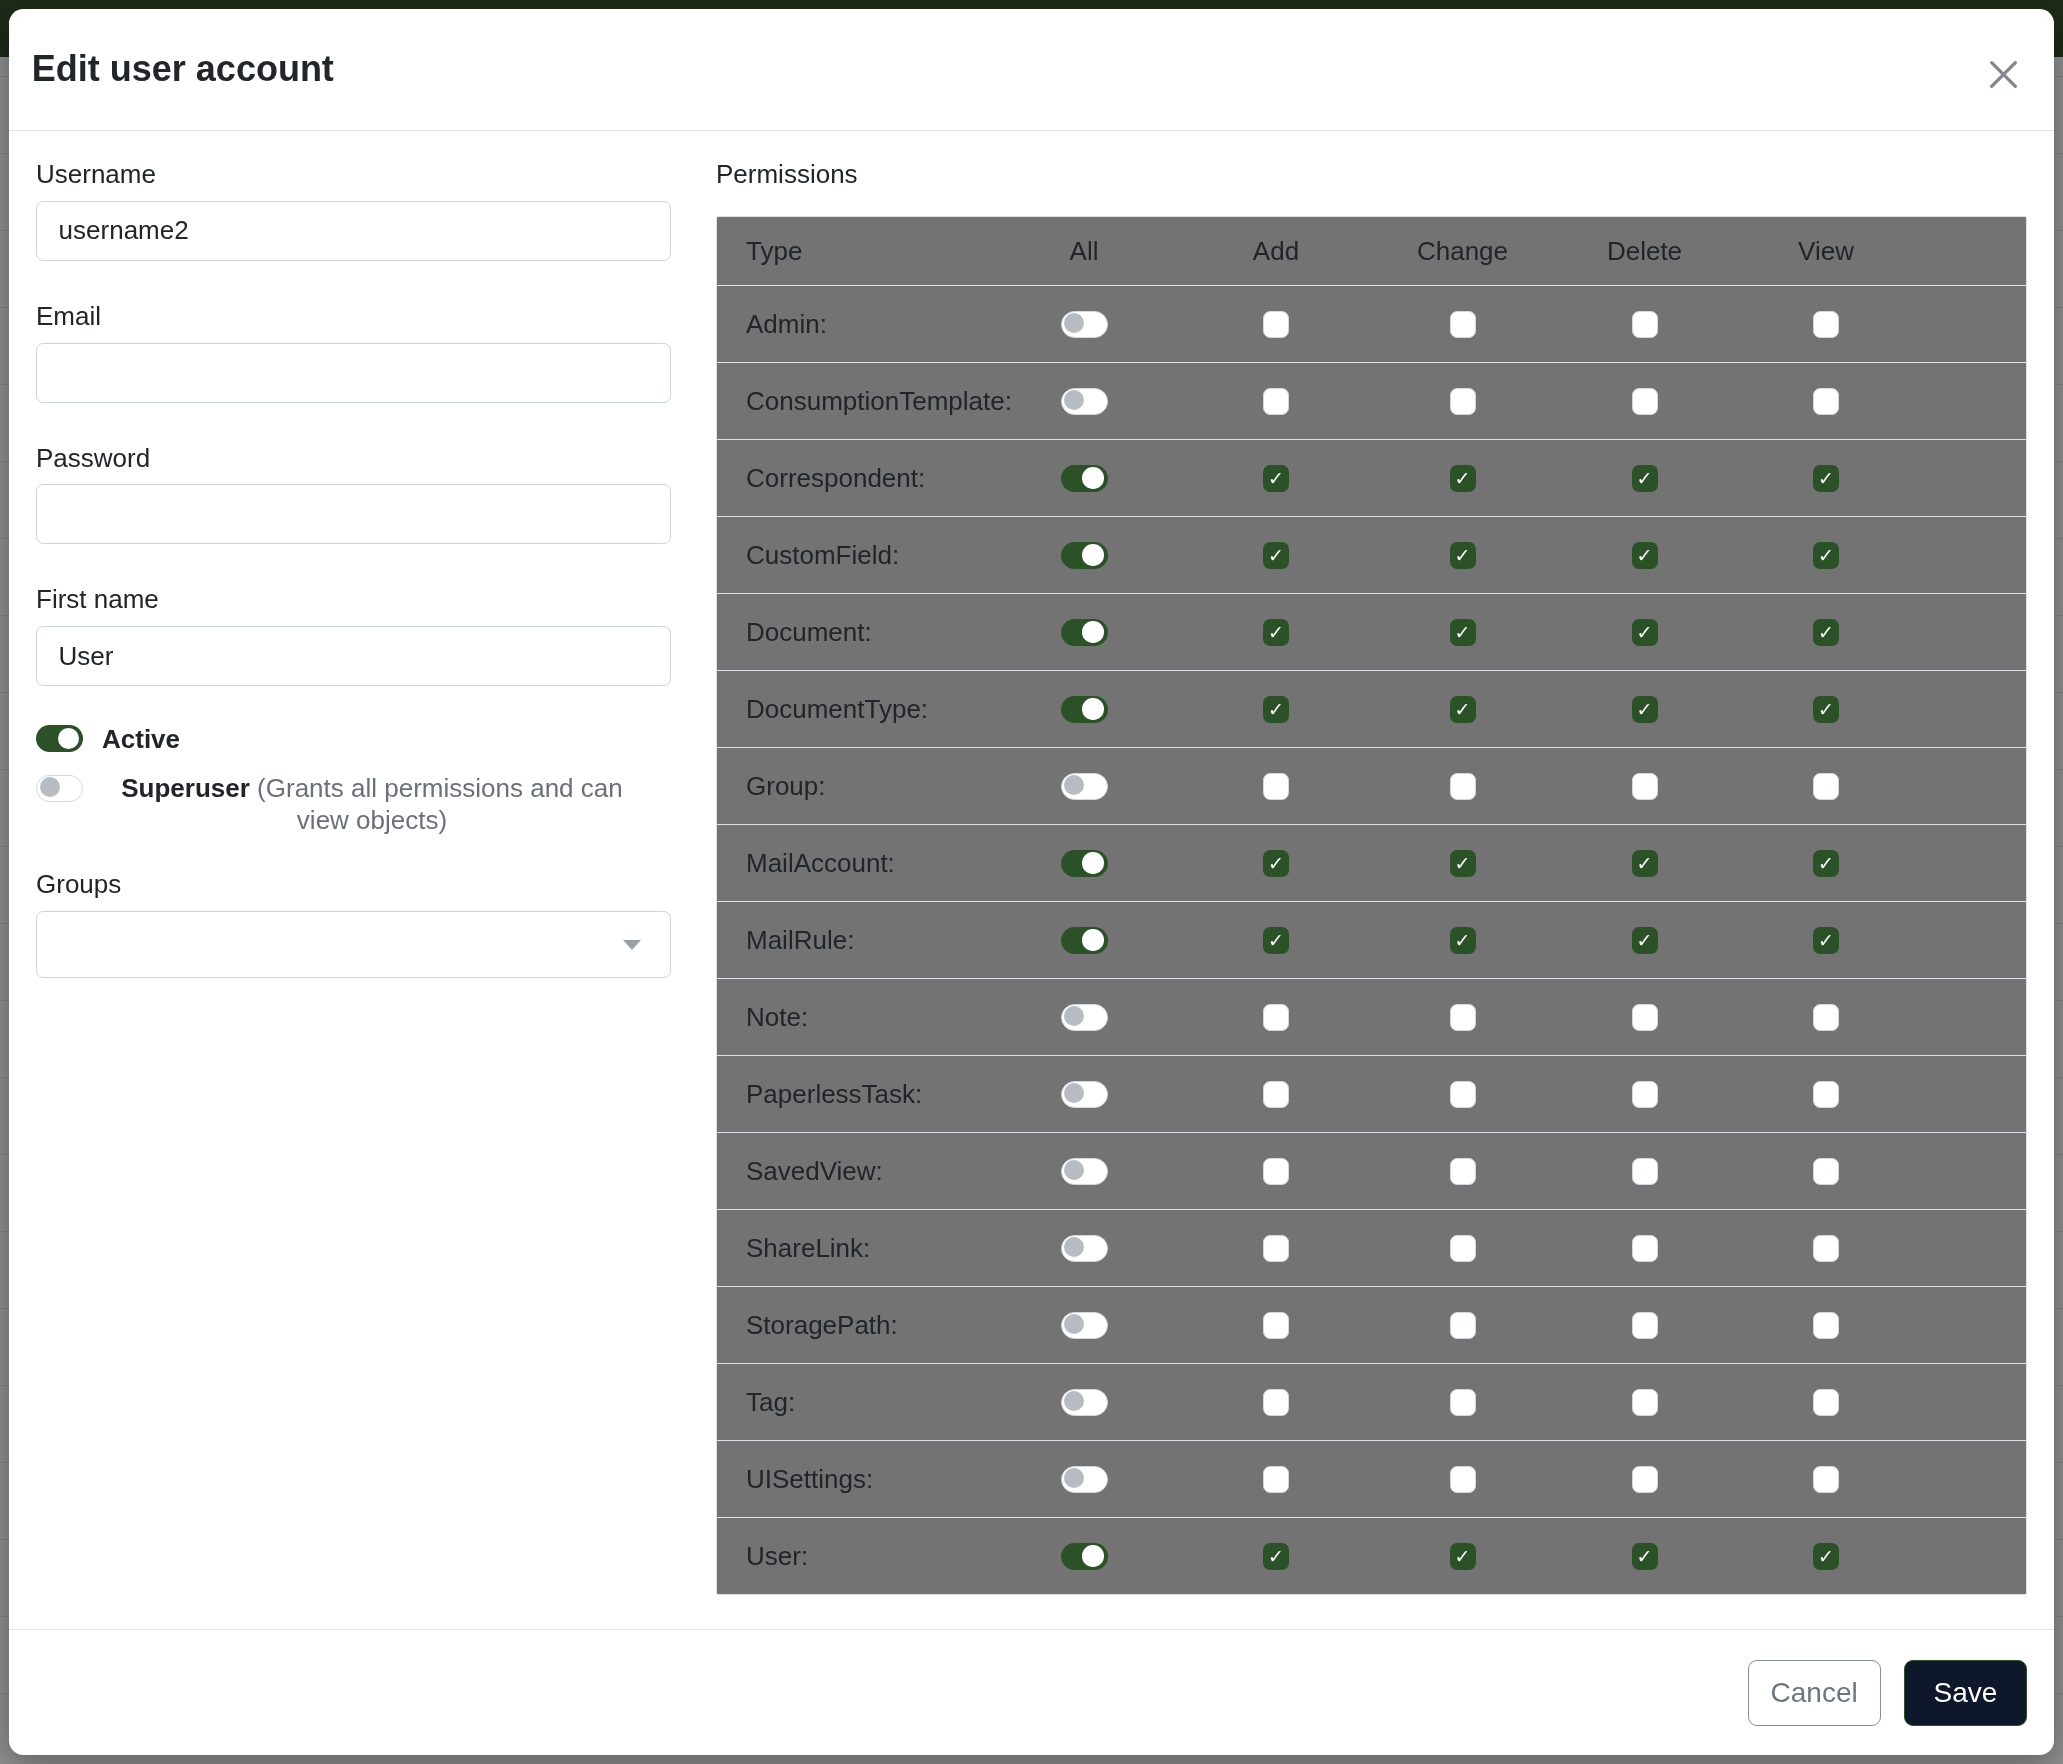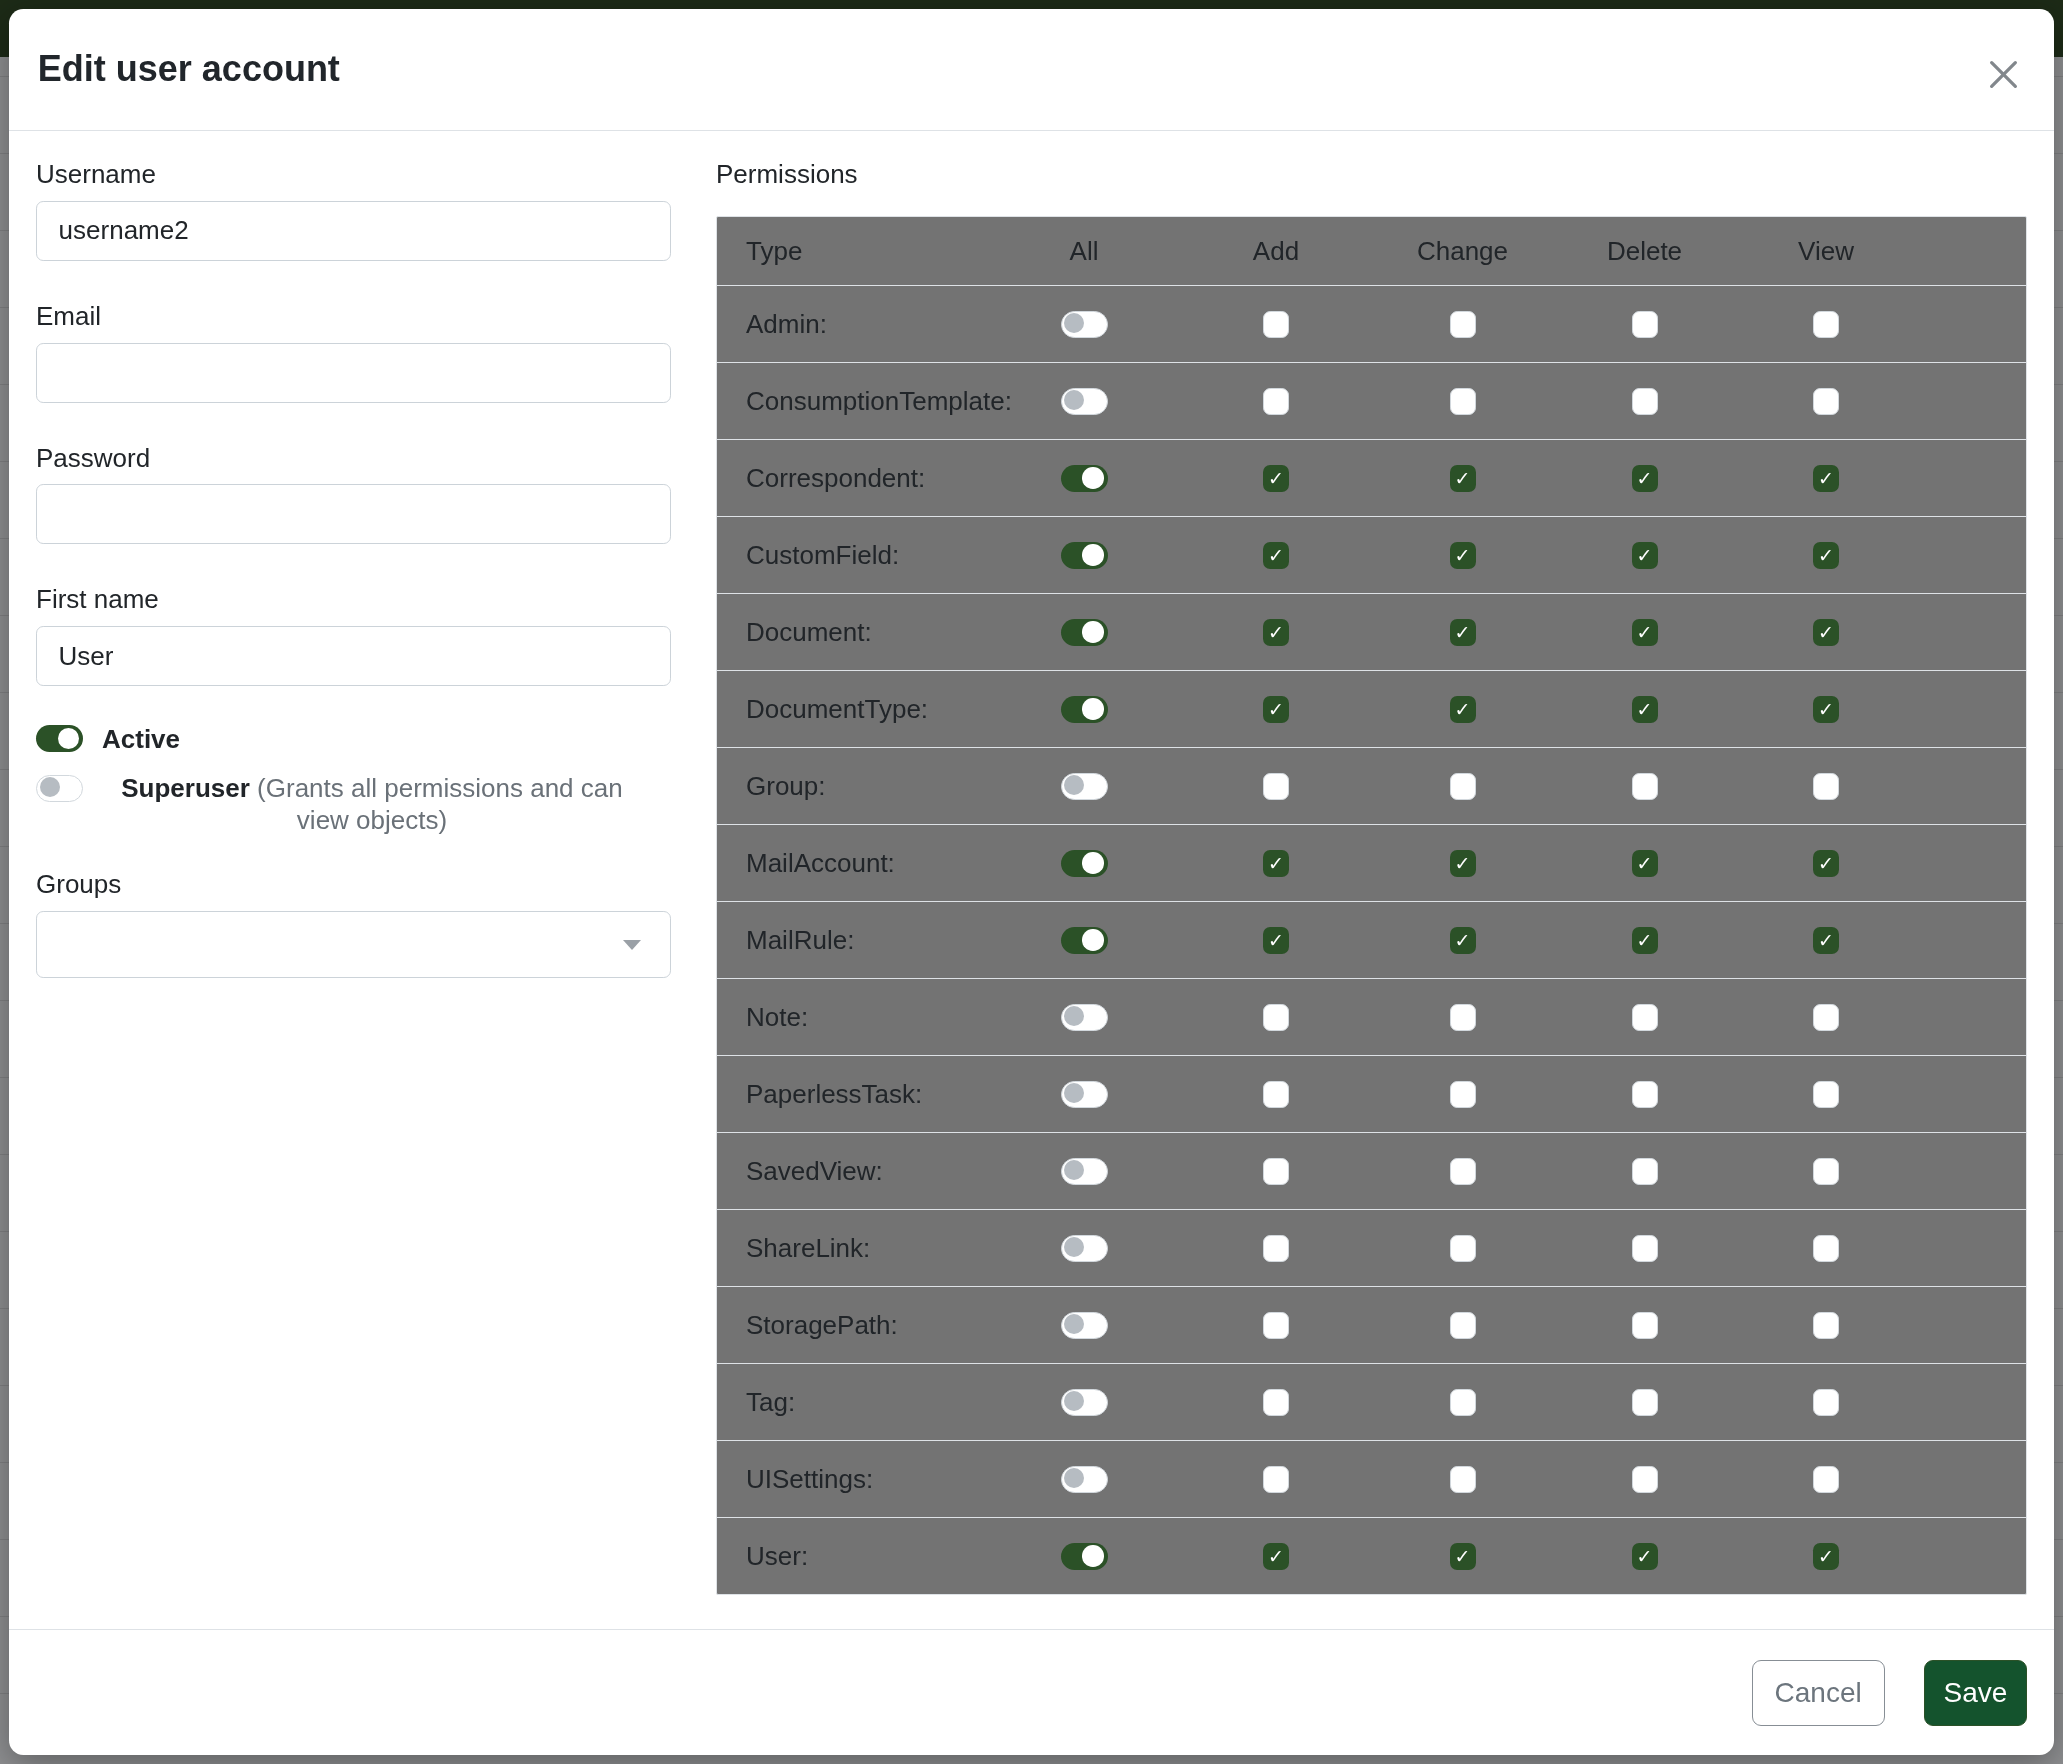--- a/index.html
+++ b/index.html
@@ -19,21 +19,21 @@
   .modal {
     position:absolute; left:9px; top:9px; right:9px; bottom:9px;
     background:#ffffff; border-radius:14.4px;
     box-shadow:0 9px 36px rgba(0,0,0,0.35);
     display:flex; flex-direction:column;
   }
   
   .modal-header {
     position:relative; height:122px; flex:0 0 122px;
     border-bottom:1.8px solid #dee2e6;
-    padding:38px 27px 0 27px;
+    padding:38px 27px 0 21px;
   }
   .modal-title { font-size:36px; font-weight:700; line-height:43px; color:#21262b; margin-left:1.8px; }
   .close-btn {
     position:absolute; top:47px; right:31px; width:40px; height:40px;
     background:none; border:none; cursor:pointer;
     display:flex; align-items:center; justify-content:center;
   }
   
   .modal-body {
     flex:1 1 auto; display:flex; padding:27px 27px 0 27px; gap:45px;
@@ -95,21 +95,21 @@
   .cb.off { background:#fff; border:1.8px solid #d2d8dd; }
 
   
   .modal-footer {
     flex:0 0 126px; height:126px; border-top:1.8px solid #dee2e6;
     display:flex; align-items:center; justify-content:flex-end; gap:23.4px;
     padding-right:27px;
   }
   .btn { height:66px; border-radius:9px; font-family:"Liberation Sans", sans-serif; font-size:28px; cursor:pointer; }
   .btn-cancel { width:133px; background:#fff; border:1.8px solid #878e95; color:#6c757d; }
-  .btn-save { width:103px; background:#14532d; border:1.8px solid #2b5127; color:#fff;margin-left:16px; }
+  .btn-save { width:123px; background:#0f172a; border:1.8px solid #2b5127; color:#fff; }
 </style>
 </head>
 <body>
 
 <div class="backdrop"></div>
 
 <div class="modal">
 
   <div class="modal-header">
     <div class="modal-title">Edit user account</div>

